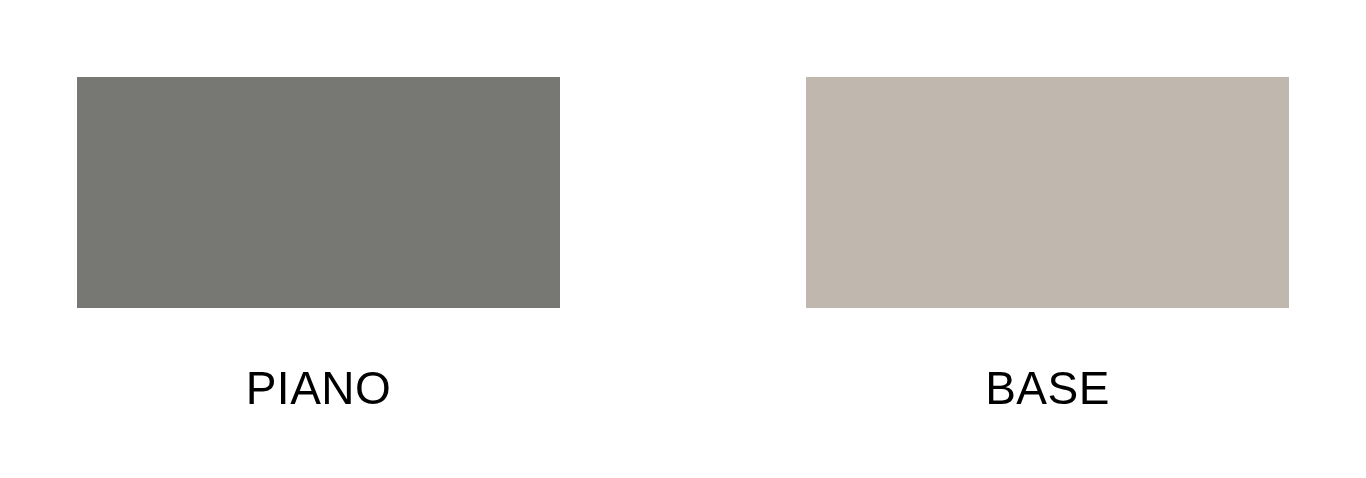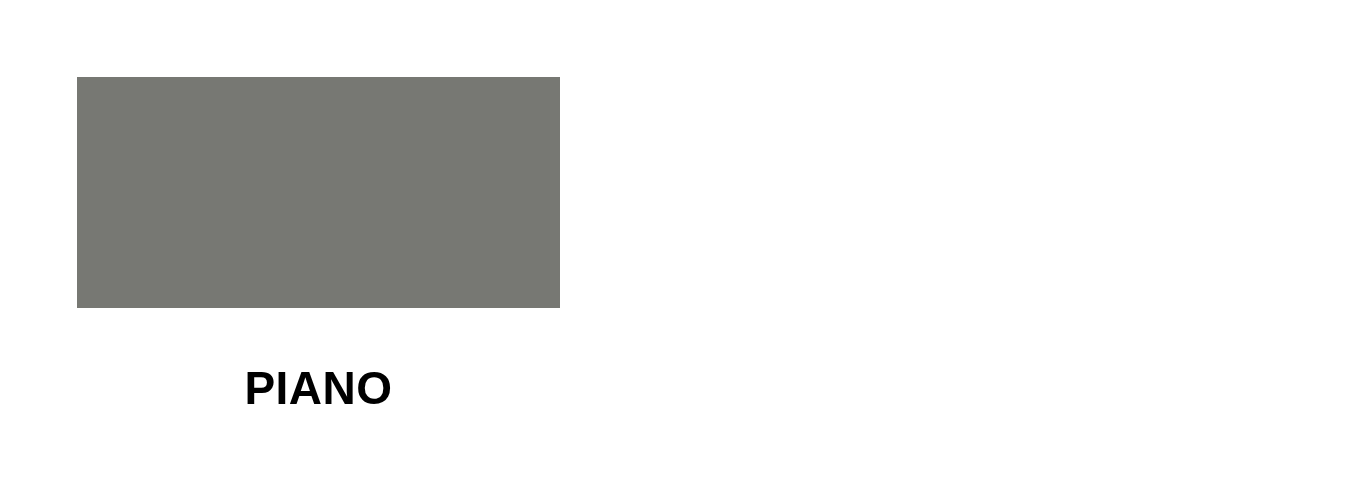--- a/index.html
+++ b/index.html
@@ -32,32 +32,36 @@
     height: 231px;
     display: block;
   }
 
   .swatch-label {
     display: block;
     width: 483px;
     text-align: center;
     margin-top: 57px;
     font-size: 46px;
-    font-weight: bold;
+    font-weight: normal;
     line-height: 1;
     color: #000000;
     letter-spacing: 0.5px;
     font-family: "Liberation Sans", sans-serif;
     white-space: nowrap;
   }
 </style>
 </head>
 <body style="background-color: rgb(255, 255, 255);">
 
 <div class="swatch-board">
 
   <div class="swatch-cell left">
     <span class="swatch-chip" style="background-color: rgb(119, 120, 115);"></span>
     <span class="swatch-label" style="color: rgb(0, 0, 0);">PIANO</span>
   </div>
 
+  <div class="swatch-cell right">
+    <span class="swatch-chip" style="background-color: rgb(192, 184, 174);"></span>
+    <span class="swatch-label" style="color: rgb(0, 0, 0);">BASE</span>
+  </div>
 
 </div>
 
 </body></html>

